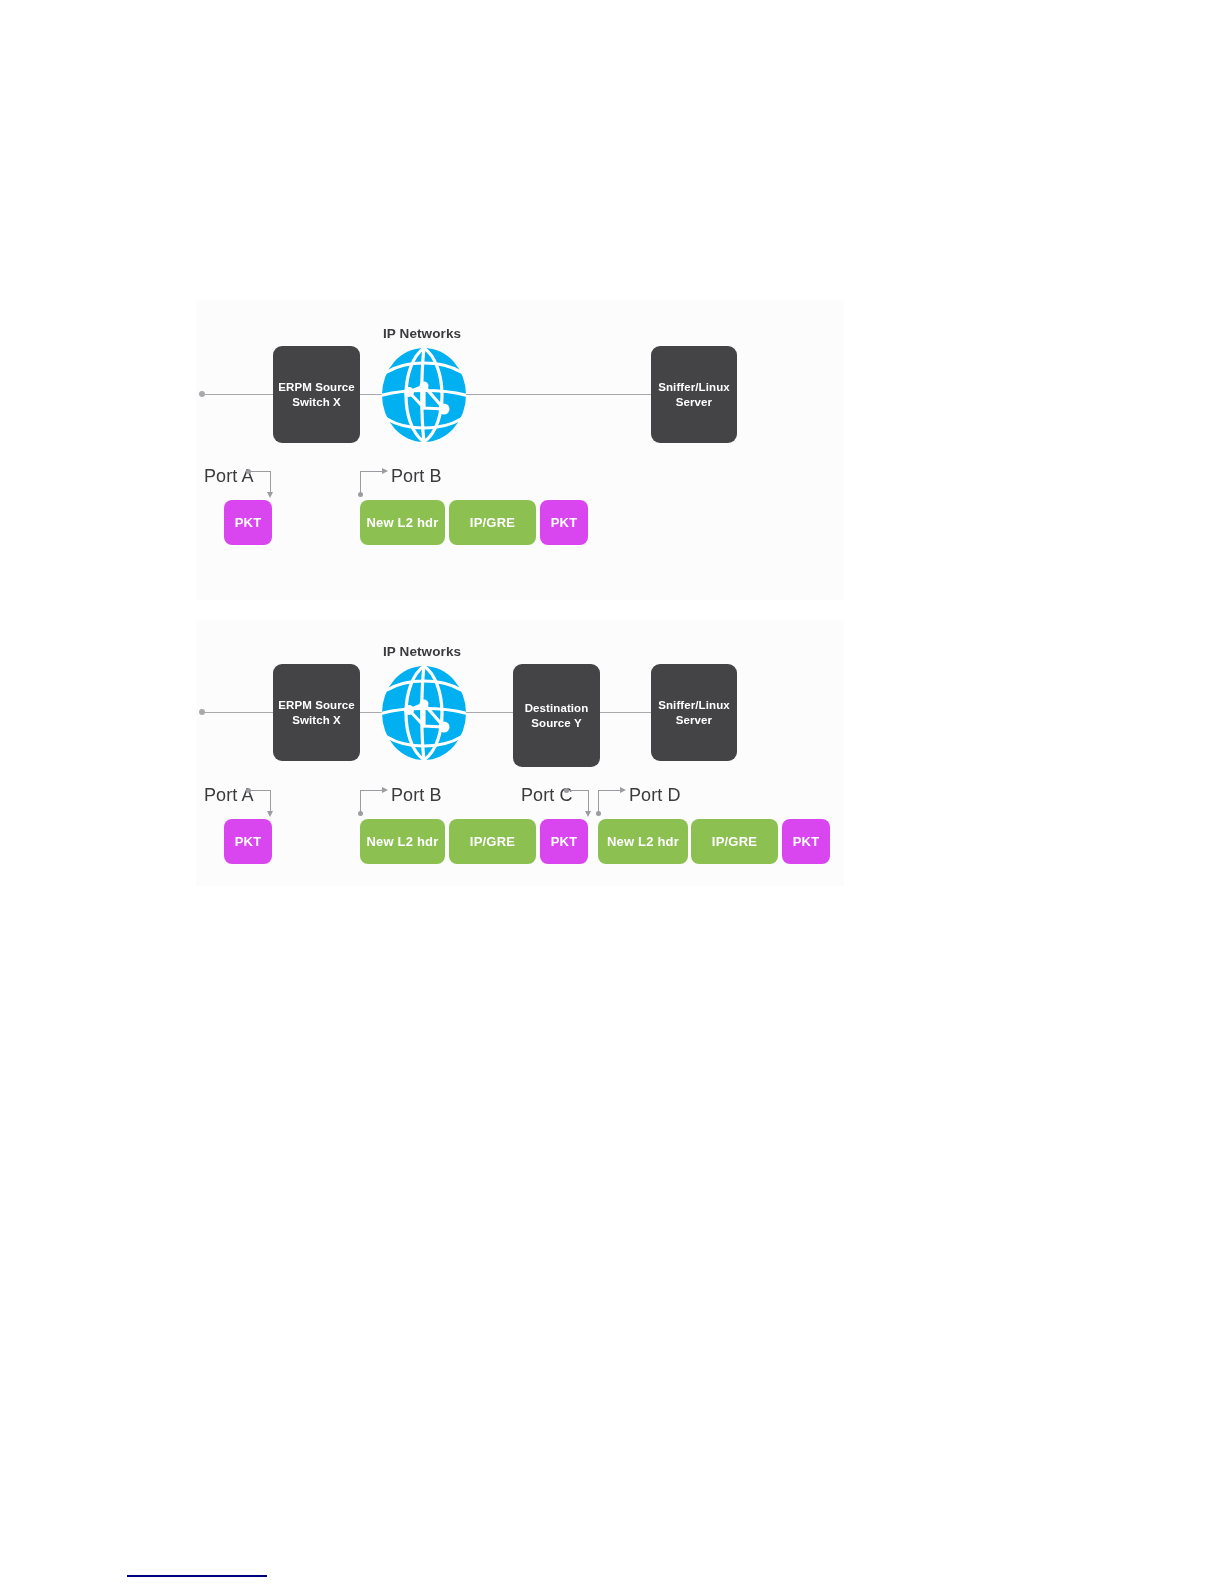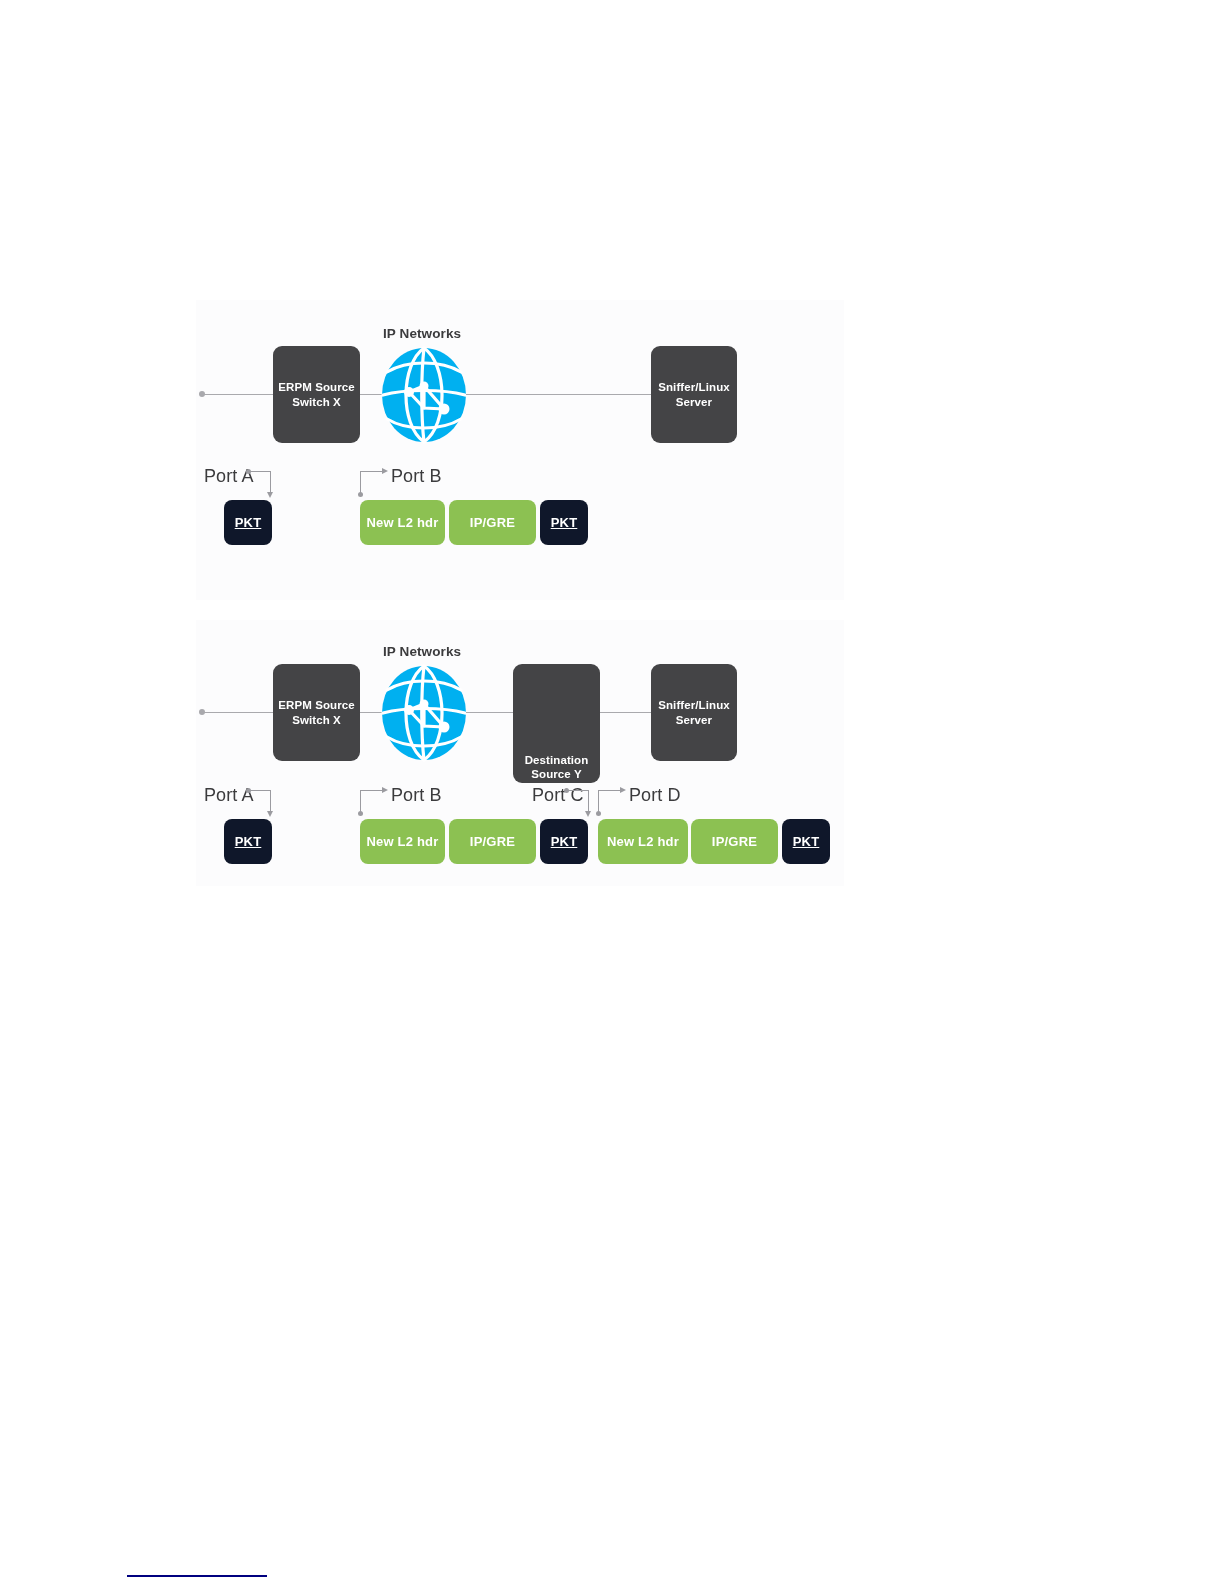--- a/index.html
+++ b/index.html
@@ -94,21 +94,21 @@
     color: #ffffff;
     display: flex;
     align-items: center;
     justify-content: center;
     font-size: 13px;
     font-weight: 700;
     letter-spacing: .2px;
     white-space: nowrap;
     box-sizing: border-box;
   }
-  .pkt-box.cyan  { background: #0f172a; text-decoration: underline; }
+  .pkt-box.cyan  { background: #d946ef; }
   .pkt-box.green { background: #8cc152; }
 
   
   .port-label {
     position: absolute;
     font-size: 18px;
     color: #3b3b3d;
     white-space: nowrap;
     letter-spacing: .1px;
   }
@@ -257,21 +257,21 @@
         <g fill="#ffffff">
           <circle cx="28" cy="46" r="5"></circle>
           <circle cx="43" cy="40" r="4.5"></circle>
           <circle cx="63" cy="63" r="5.5"></circle>
         </g>
       </svg>
     </div>
 
     <div class="link-line" style="left:466px; top:711.5px; width:48px;"></div>
 
-    <div class="node-box" style="left:513px; top:664px; width:87px; height:119px;align-items:flex-end;">
+    <div class="node-box" style="left:513px; top:664px; width:87px; height:103px;">
       <span><span>Destination</span><br><span>Source Y</span></span>
     </div>
 
     <div class="link-line" style="left:600px; top:711.5px; width:52px;"></div>
 
     <div class="node-box" style="left:651px; top:664px; width:86px; height:97px;">
       <span><span>Sniffer/Linux</span><br><span>Server</span></span>
     </div>
 
     <div class="port-label" style="left:204px; top:785px;">Port A</div>
@@ -285,21 +285,21 @@
     <div class="port-label" style="left:391px; top:785px;">Port B</div>
     <div class="leader-v" style="left:360px; top:791px; height:22px;"></div>
     <div class="leader-h" style="left:360px; top:790px; width:22px;"></div>
     <div class="leader-arrow-right" style="left:382px; top:787px;"></div>
     <div class="leader-dot" style="left:357.5px; top:811px;"></div>
 
     <div class="pkt-box green" style="left:360px; top:819px; width:85px;">New L2 hdr</div>
     <div class="pkt-box green" style="left:449px; top:819px; width:87px;">IP/GRE</div>
     <div class="pkt-box cyan" style="left:540px; top:819px; width:48px;">PKT</div>
 
-    <div class="port-label" style="left:532px; top:785px;">Port C</div>
+    <div class="port-label" style="left:521px; top:785px;">Port C</div>
     <div class="leader-dot" style="left:564px; top:788px;"></div>
     <div class="leader-h" style="left:568px; top:790px; width:21px;"></div>
     <div class="leader-v" style="left:588px; top:790px; height:23px;"></div>
     <div class="leader-arrow" style="left:585px; top:811px;"></div>
 
     <div class="port-label" style="left:629px; top:785px;">Port D</div>
     <div class="leader-v" style="left:598px; top:791px; height:22px;"></div>
     <div class="leader-h" style="left:598px; top:790px; width:22px;"></div>
     <div class="leader-arrow-right" style="left:620px; top:787px;"></div>
     <div class="leader-dot" style="left:595.5px; top:811px;"></div>

